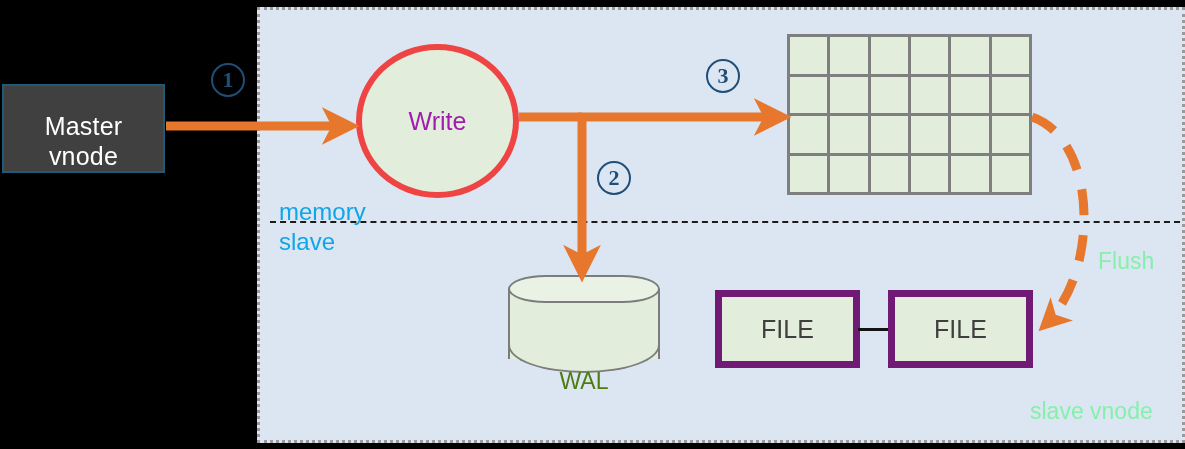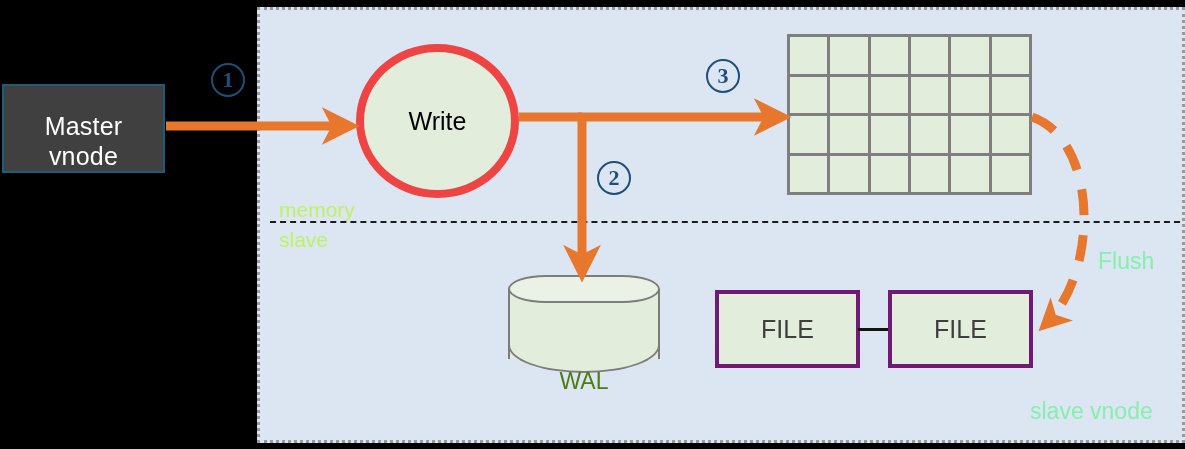--- a/index.html
+++ b/index.html
@@ -51,42 +51,42 @@
 
   
   #write-node {
     position: absolute;
     left: 356px;
     top: 44px;
     width: 163px;
     height: 154px;
     border-radius: 50%;
     background: #e2eedb;
-    border: 8px solid #ef4444;
+    border: 6px solid #ef4444;
     box-sizing: border-box;
     display: flex;
     align-items: center;
     justify-content: center;
     font-size: 25px;
-    color: #000000;
+    color: #a21caf;
   }
 
   
   #memdisk-line {
     position: absolute;
     left: 270px;
     top: 221px;
     width: 910px;
     height: 0;
     border-top: 2px dashed #1b1b1b;
   }
   .axis-label {
     position: absolute;
-    font-size: 21px;
-    color: #bef264;
+    font-size: 24px;
+    color: #0ea5e9;
   }
   #label-memory { left: 279px; top: 198px; }
   #label-disk   { left: 279px; top: 228px; }
 
   
   #grid-table {
     position: absolute;
     left: 787px;
     top: 34px;
     width: 245px;
@@ -147,21 +147,21 @@
     color: #4d7c0f;
   }
 
   
   .file-box {
     position: absolute;
     top: 290px;
     width: 145px;
     height: 78px;
     background: #e2eedb;
-    border: 4px solid #701a75;
+    border: 7px solid #701a75;
     box-sizing: border-box;
     display: flex;
     align-items: center;
     justify-content: center;
     font-size: 25px;
     color: #3f3f3f;
   }
   #file-box-1 { left: 715px; }
   #file-box-2 { left: 888px; }
   #file-link {

